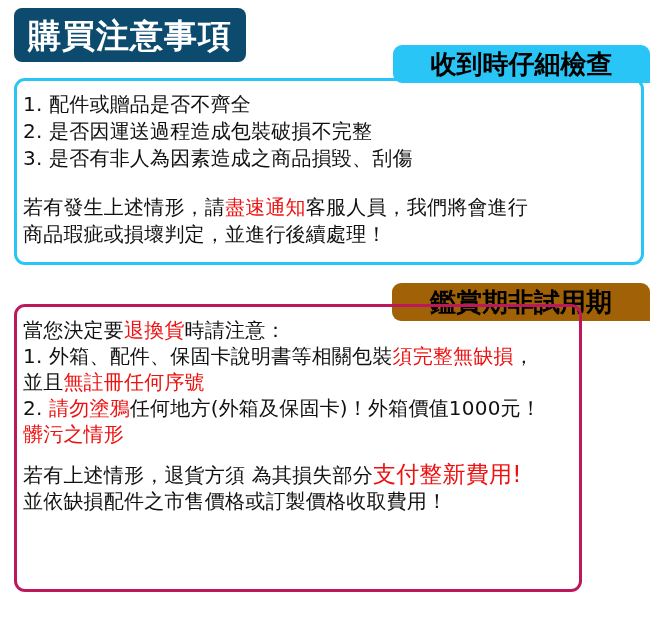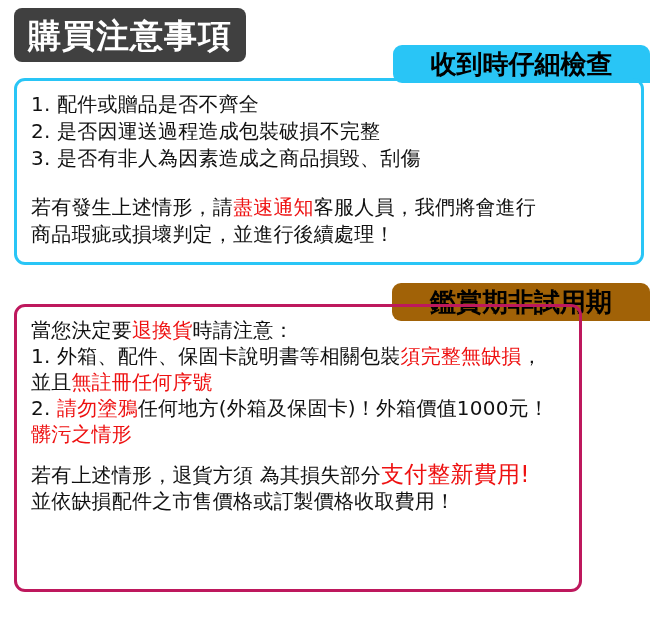--- a/index.html
+++ b/index.html
@@ -22,21 +22,21 @@
     height: 622px;
   }
 
   
   .title-badge {
     position: absolute;
     left: 14px;
     top: 8px;
     width: 232px;
     height: 54px;
-    background: #404040;
+    background: #0c4a6e;
     border-radius: 8px;
     display: flex;
     align-items: center;
     justify-content: center;
     box-sizing: border-box;
   }
   .title-badge-text {
     color: #ffffff;
     font-size: 33px;
     font-weight: bold;
@@ -95,21 +95,21 @@
   }
   .box-green {
     left: 14px;
     top: 304px;
     width: 568px;
     height: 288px;
     border: 3px solid #be185d;
   }
 
   .box-inner {
-    padding: 10px 14px 0 14px;
+    padding: 10px 14px 0 6px;
   }
 
   
   .line {
     font-size: 20px;
     line-height: 27px;
     color: #111111;
     white-space: nowrap;
     letter-spacing: 0.2px;
   }

